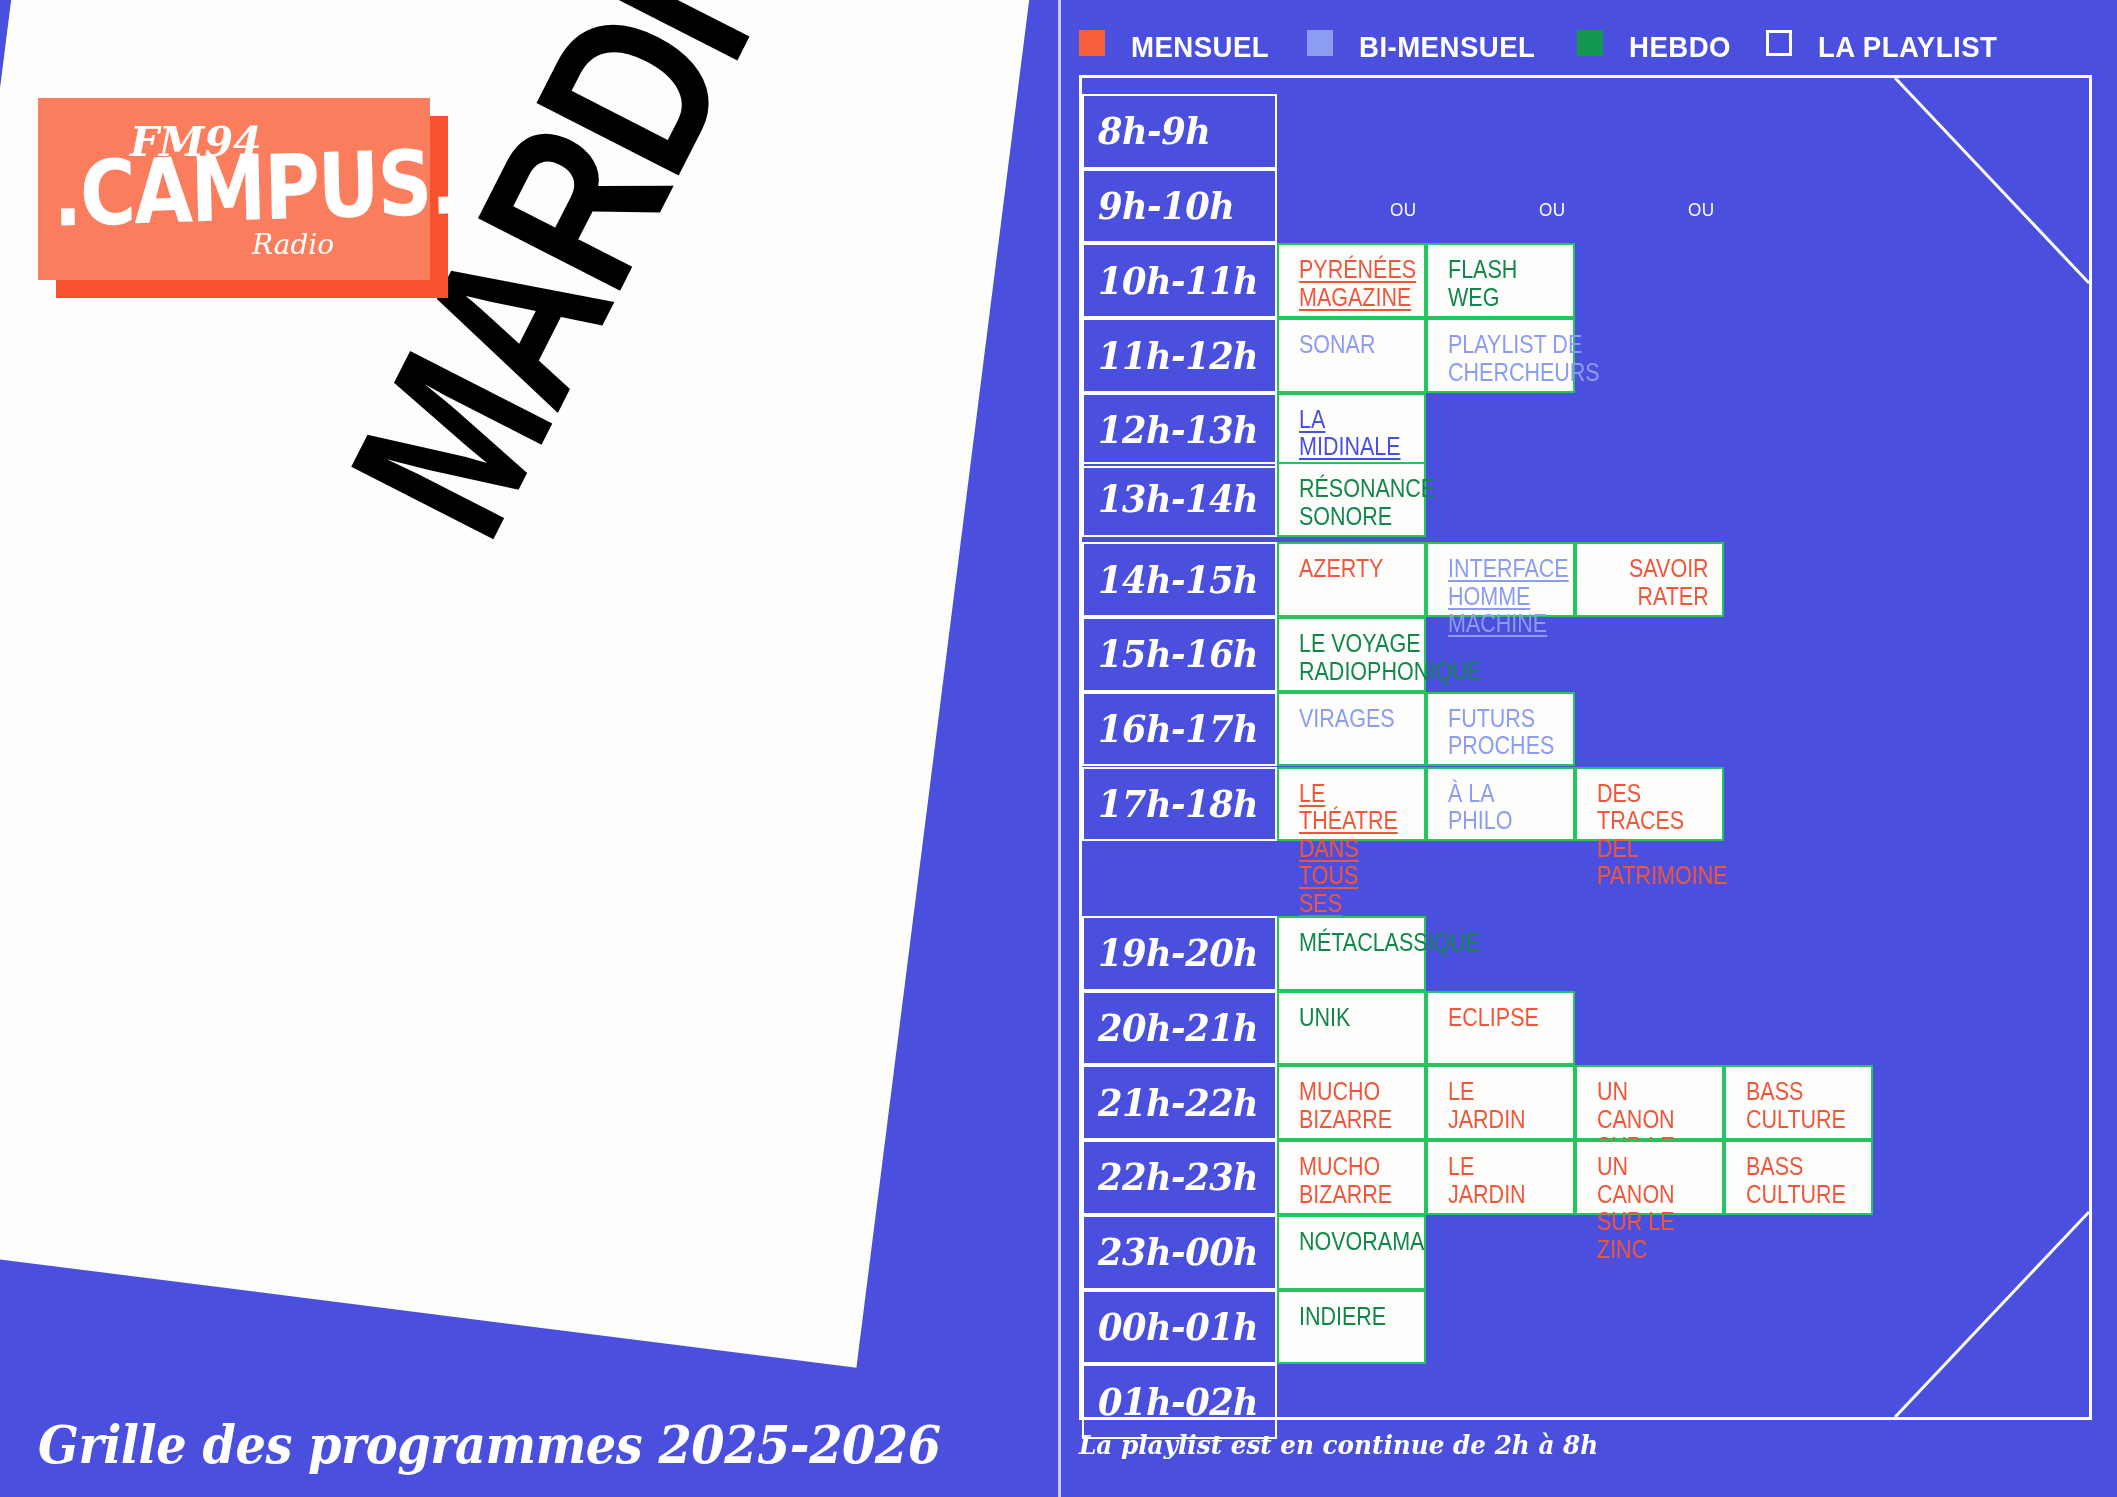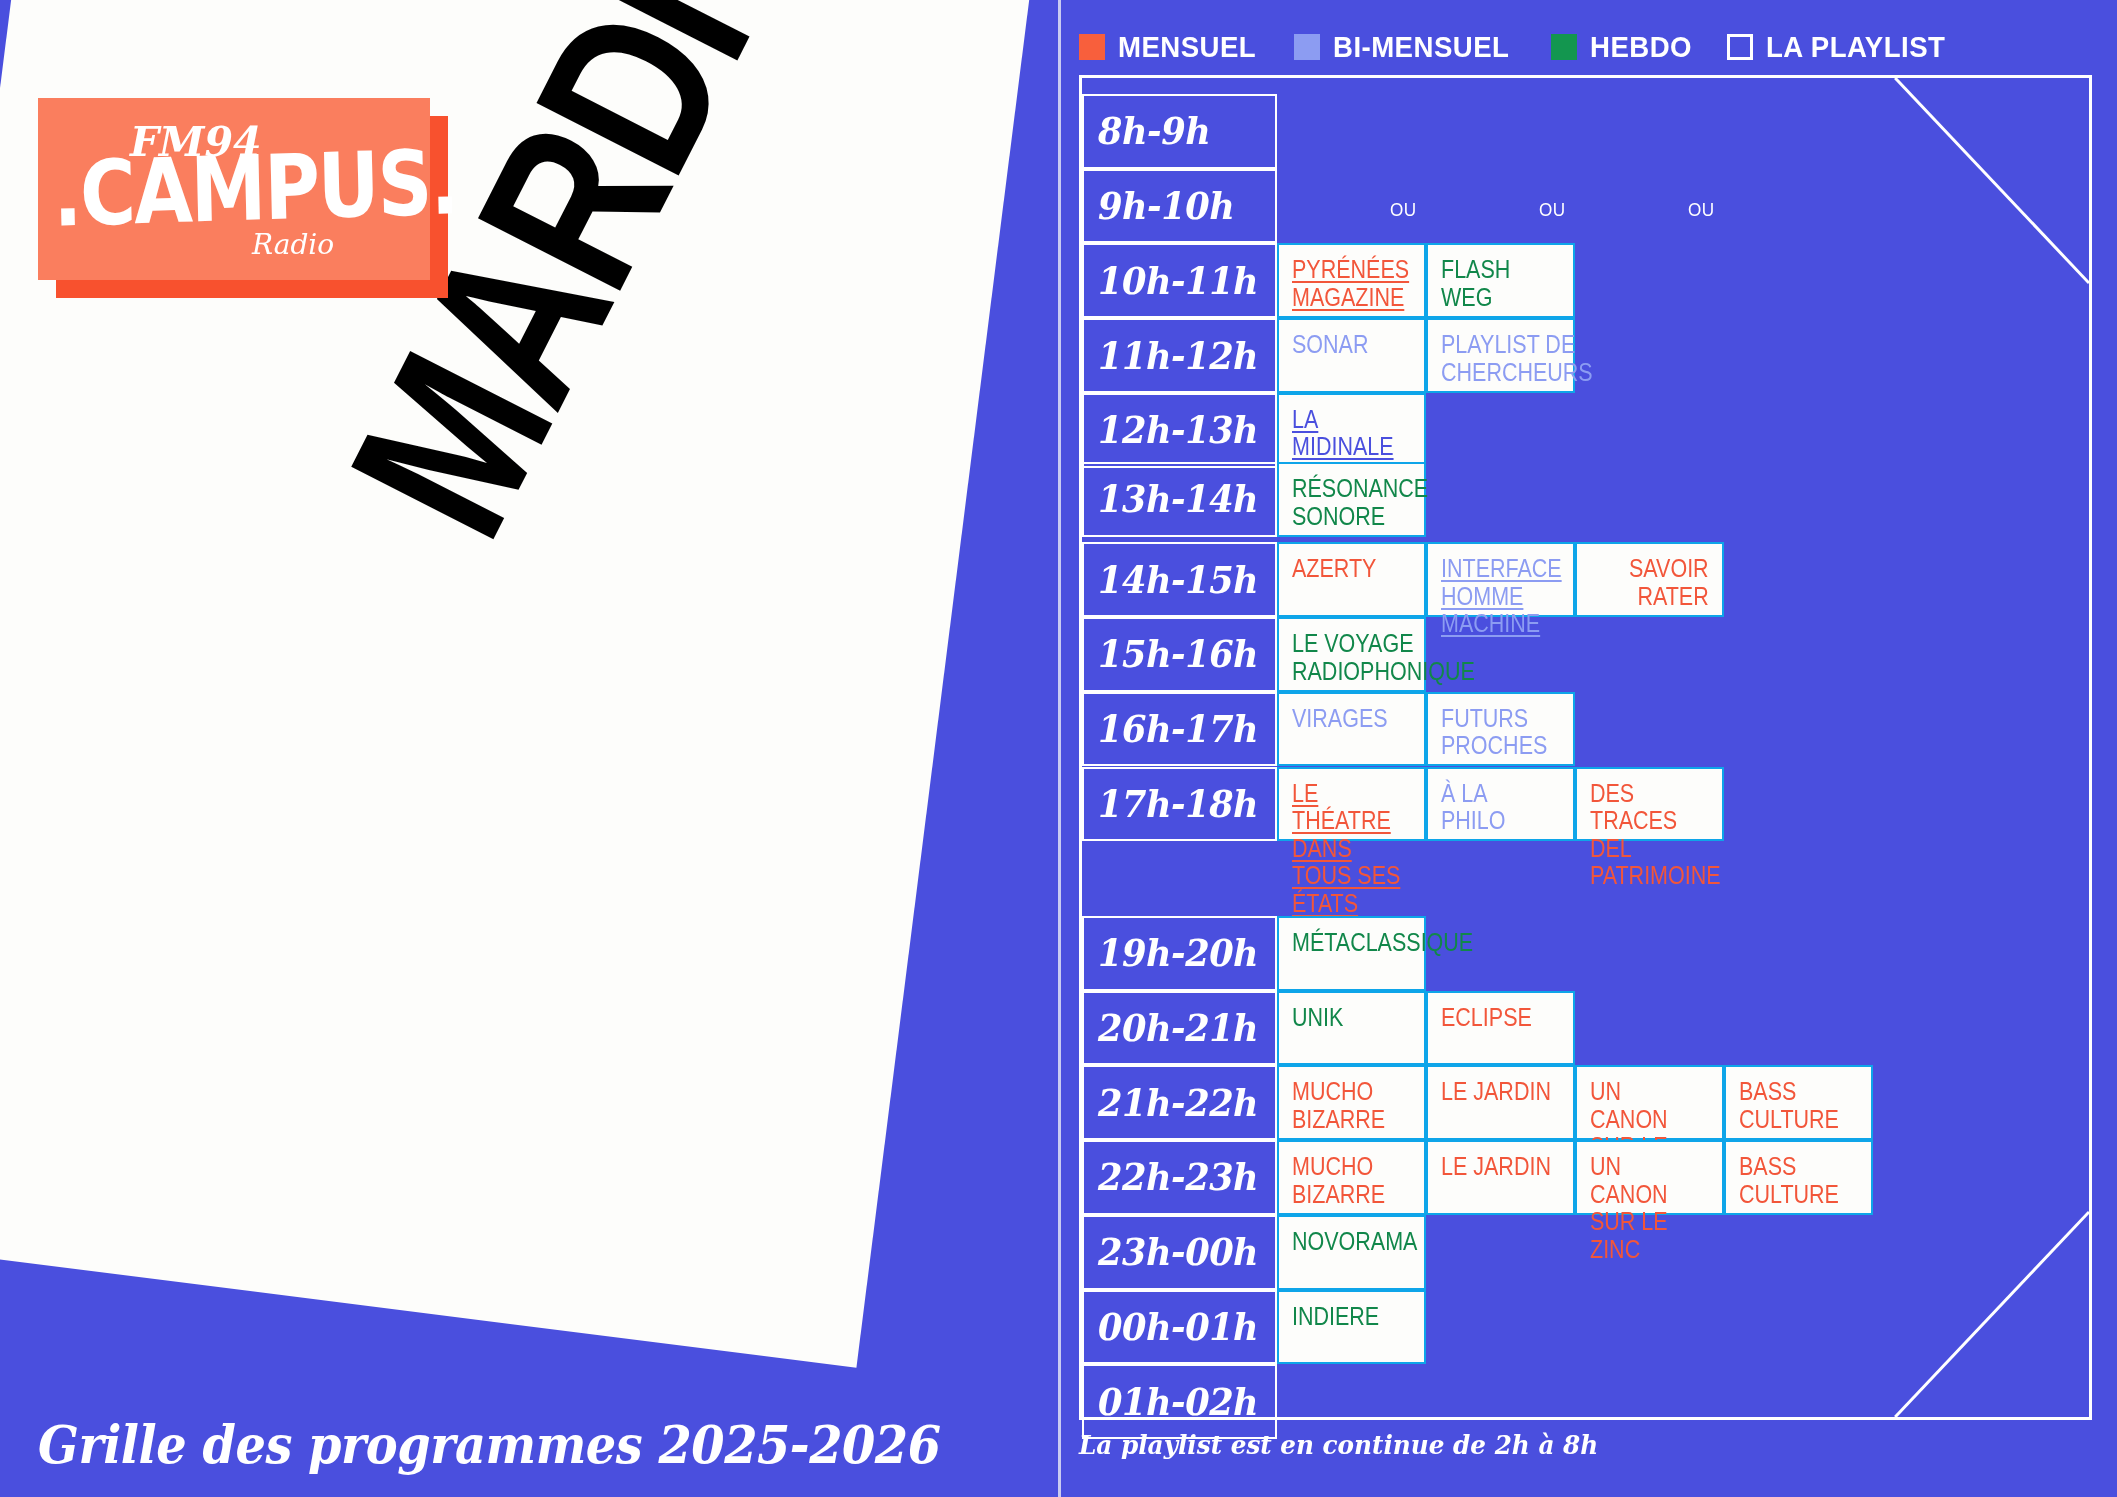--- a/index.html
+++ b/index.html
@@ -82,21 +82,21 @@
 
   
   .right{position:relative;width:1059px;height:1497px;}
   .vdivider{position:absolute;left:0;top:0;width:3px;height:1497px;background:#C9CBF2;}
 
   .legend{
     position:absolute;left:21px;top:30px;
     display:flex;align-items:center;gap:26px;
     white-space:nowrap;
   }
-  .legend-item{display:flex;align-items:center;gap:13px;}
+  .legend-item{display:flex;gap:26px;}
   .swatch{width:26px;height:26px;display:block;}
   .sw-mensuel{background:#F85F3C;}
   .sw-bimensuel{background:#8C9CF2;}
   .sw-hebdo{background:#13964F;}
   .sw-playlist{background:transparent;border:3px solid #ffffff;box-sizing:border-box;}
   .legend-label{
     color:#ffffff;font-weight:700;font-size:30px;
     letter-spacing:0.5px;transform:scaleX(0.92);transform-origin:left center;
     font-family:"Liberation Sans", sans-serif;
   }
@@ -126,23 +126,23 @@
   .timecell span{
     font-family:"DejaVu Serif", serif;
     font-style:italic;font-weight:700;
     font-size:37px;color:#ffffff;
     letter-spacing:-0.5px;white-space:nowrap;
     transform:scaleX(0.95);transform-origin:left center;
   }
   .progcell{
     position:absolute;top:0;height:100%;
     background:#FDFDFB;
-    border:2px solid #0ea5e9;
+    border:2px solid #22c55e;
     box-sizing:border-box;
-    padding:11px 0 0 13px;
+    padding:11px 0 0 20px;
   }
   .progcell .ptitle{
     font-family:"Liberation Sans", sans-serif;
     font-weight:400;
     font-size:25px;
     line-height:1.10;
     letter-spacing:0px;
     transform:scaleX(0.86);
     transform-origin:left top;
     display:inline-block;

